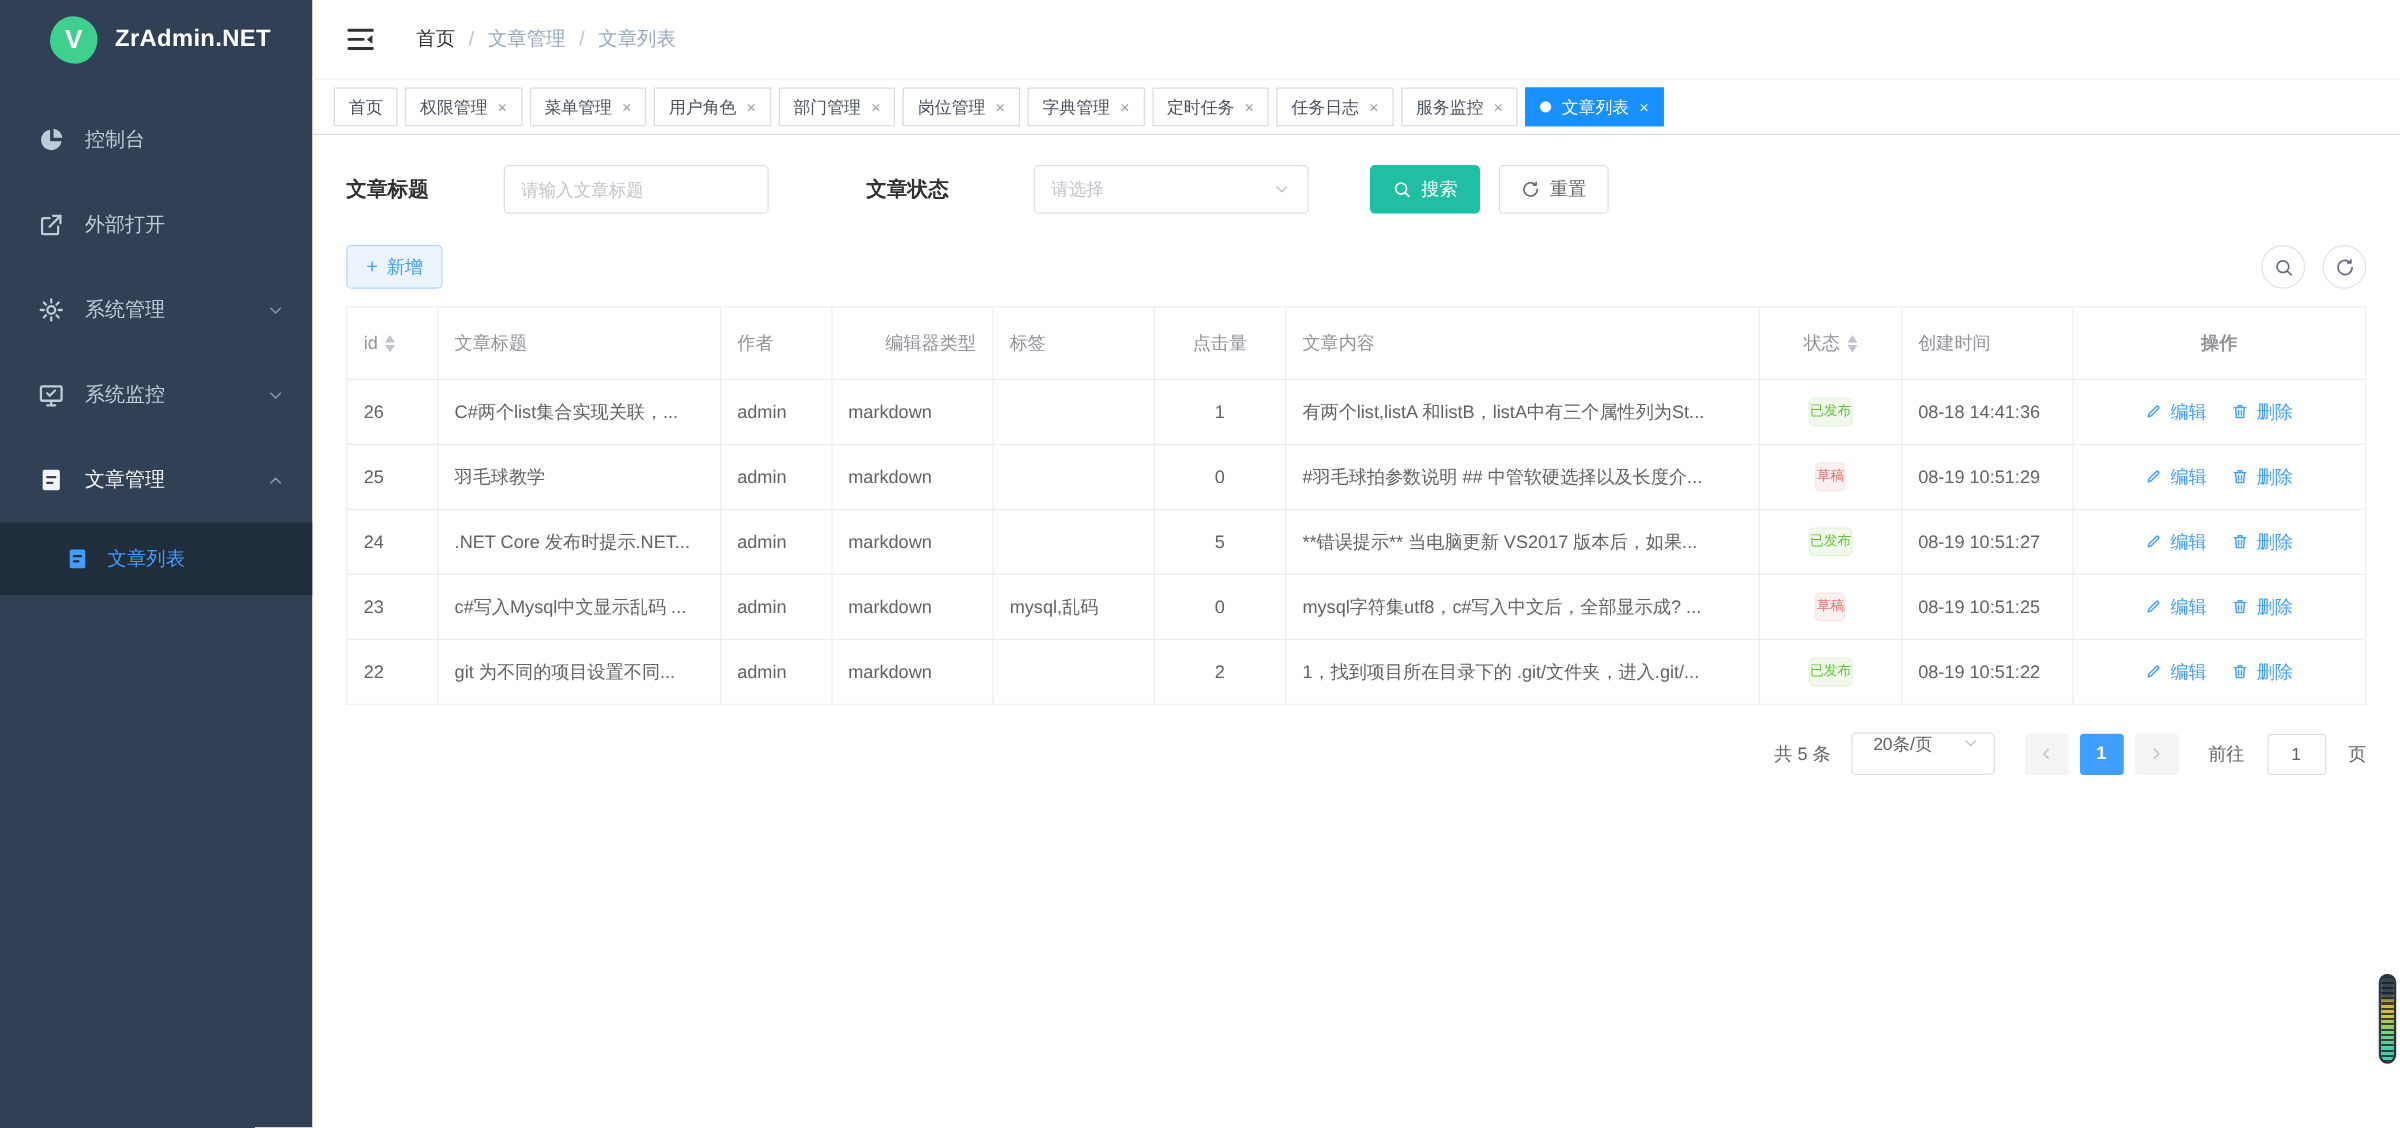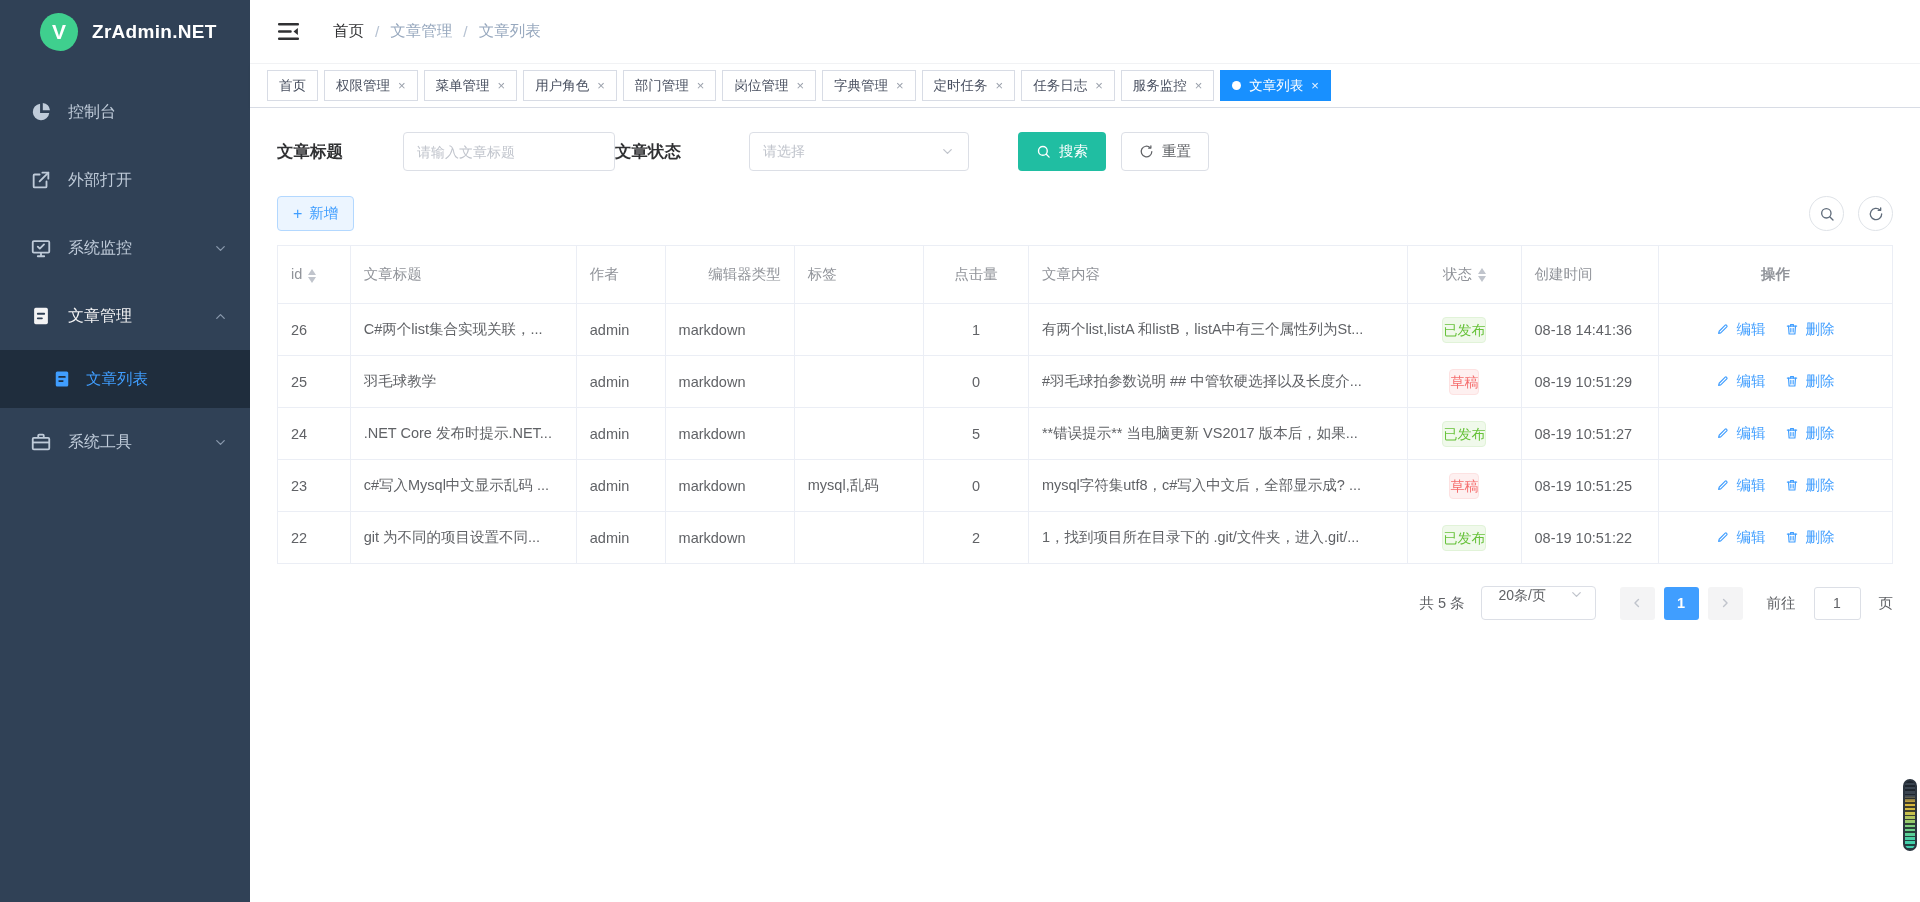--- a/index.html
+++ b/index.html
@@ -55,21 +55,21 @@
   .tab.active{background:#1890ff;border-color:#1890ff;color:#fff}
   .tab.active .tab-close{color:#eaf4ff}
   .tab-dot{width:9px;height:9px;border-radius:50%;background:#fff}
 
   .content{flex:1;padding:24px 27px 0;background:#fff}
 
   
   .filter-row{display:flex;align-items:center}
   .filter-label{font-size:16.5px;font-weight:bold;color:#303133;white-space:nowrap}
   .filter-label.first{margin-right:60px}
-  .filter-label.second{margin-right:68px}
+  .filter-label.second{margin-left:78px;margin-right:68px}
   .text-input{width:212px;height:39px;border:1px solid #dcdfe6;border-radius:4px;padding:4px 13px;font-size:14px;color:#606266;outline:none}
   .text-input::placeholder{color:#c0c4cc}
   .select-box{width:220px;height:39px;border:1px solid #dcdfe6;border-radius:4px;display:flex;align-items:center;justify-content:space-between;padding:0 13px;font-size:14px;color:#c0c4cc;cursor:pointer;background:#fff}
   .chev{width:15px;height:15px;color:#c0c4cc;display:inline-flex}
   .chev svg{width:100%;height:100%}
   .btn{height:39px;border-radius:4px;display:inline-flex;align-items:center;gap:8px;font-size:14.5px;cursor:pointer;border:1px solid transparent;padding:13px 17px;background:#fff}
   .btn svg{width:15px;height:15px}
   .btn-icon{display:inline-flex;width:15px;height:15px}
   .btn-search{background:#20bea2;color:#fff;margin-left:49px}
   .btn-reset{border-color:#dcdfe6;color:#606266;margin-left:15px}
@@ -85,21 +85,21 @@
   
   .data-table{width:100%;border-collapse:collapse;table-layout:fixed;margin-top:14px;font-size:14.5px}
   .data-table th,.data-table td{border:1px solid #ebeef5;padding:0 13px;overflow:hidden;white-space:nowrap;text-overflow:ellipsis}
   .data-table th{height:58px;color:#909399;font-weight:normal;text-align:left;background:#fff}
   .data-table td{height:52px;color:#606266;background:#fff}
   .data-table .center{text-align:center}
   .sort{display:inline-flex;flex-direction:column;gap:2px;margin-left:6px;vertical-align:middle}
   .sort i{width:0;height:0;border-left:4.5px solid transparent;border-right:4.5px solid transparent;display:block}
   .sort .up{border-bottom:6px solid #c0c4cc}
   .sort .down{border-top:6px solid #c0c4cc}
-  .badge{display:inline-block;padding:5px 0;font-size:14px;border-radius:4px;line-height:1}
+  .badge{display:inline-block;padding:5px 0;font-size:11px;border-radius:4px;line-height:1}
   .badge.success{color:#67c23a;background:#f0f9eb;border:1px solid #e1f3d8}
   .badge.danger{color:#f56c6c;background:#fef0f0;border:1px solid #fde2e2}
   .action-link{color:#409eff;display:inline-flex;align-items:center;gap:5px;margin:0 10px;cursor:pointer}
   .action-link svg{width:14px;height:14px}
 
   
   .pagination{display:flex;align-items:center;justify-content:flex-end;margin-top:22px;gap:16px;font-size:14.5px;color:#606266}
   .page-size-select{width:115px;height:34px;border:1px solid #dcdfe6;border-radius:4px;display:flex;align-items:flex-start;justify-content:space-between;padding:0 11px 0 17px;color:#606266;cursor:pointer;font-size:14px}
   .pager-group{display:flex;gap:9px;margin:0 8px}
   .pager{width:35px;height:33px;border:none;border-radius:3px;background:#f4f4f5;color:#c0c4cc;display:flex;align-items:center;justify-content:center;cursor:pointer}
@@ -138,20 +138,34 @@
             <svg viewBox="0 0 24 24" fill="none" stroke="currentColor" stroke-width="2" stroke-linecap="round" stroke-linejoin="round">
               <path d="M13.5 4H20v6.5"></path>
               <path d="M20 4l-9.5 9.5"></path>
               <path d="M18 13.5V19a1 1 0 0 1-1 1H5a1 1 0 0 1-1-1V7a1 1 0 0 1 1-1h5.5"></path>
             </svg>
           </span>
           <span class="menu-label">外部打开</span>
         </div>
         <div class="menu-item">
           <span class="menu-icon">
+            <svg viewBox="0 0 24 24" fill="none" stroke="currentColor" stroke-width="2" stroke-linecap="round">
+              <circle cx="12" cy="12" r="3.4"></circle>
+              <path d="M12 2.8v2.7M12 18.5v2.7M2.8 12h2.7M18.5 12h2.7M5.5 5.5l1.9 1.9M16.6 16.6l1.9 1.9M18.5 5.5l-1.9 1.9M7.4 16.6l-1.9 1.9"></path>
+            </svg>
+          </span>
+          <span class="menu-label">系统管理</span>
+          <span class="menu-arrow">
+            <svg viewBox="0 0 24 24" fill="none" stroke="currentColor" stroke-width="2" stroke-linecap="round" stroke-linejoin="round">
+              <path d="M6 9l6 6 6-6"></path>
+            </svg>
+          </span>
+        </div>
+        <div class="menu-item">
+          <span class="menu-icon">
             <svg viewBox="0 0 24 24" fill="none" stroke="currentColor" stroke-width="2" stroke-linecap="round" stroke-linejoin="round">
               <rect x="3" y="4.5" width="18" height="12.5" rx="1.2"></rect>
               <path d="M8.5 21h7M12 17.5V21"></path>
               <path d="M8.5 10.5l2.2 2.2 4.6-4.6"></path>
             </svg>
           </span>
           <span class="menu-label">系统监控</span>
           <span class="menu-arrow">
             <svg viewBox="0 0 24 24" fill="none" stroke="currentColor" stroke-width="2" stroke-linecap="round" stroke-linejoin="round">
               <path d="M6 9l6 6 6-6"></path>
@@ -175,35 +189,20 @@
         <div class="submenu">
           <div class="submenu-item active">
             <span class="menu-icon">
               <svg viewBox="0 0 24 24">
                 <rect x="4.5" y="3" width="15" height="18" rx="1.8" fill="currentColor"></rect>
                 <path d="M8.5 9.5h7M8.5 14.5h4.5" stroke="var(--doc-line,#304156)" stroke-width="2" stroke-linecap="round"></path>
               </svg>
             </span>
             <span class="menu-label">文章列表</span>
           </div>
-        </div>
-        <div class="menu-item">
-          <span class="menu-icon">
-            <svg viewBox="0 0 24 24" fill="none" stroke="currentColor" stroke-width="2" stroke-linejoin="round">
-              <rect x="3" y="7.5" width="18" height="12.5" rx="1.2"></rect>
-              <path d="M9 7.5V5a1 1 0 0 1 1-1h4a1 1 0 0 1 1 1v2.5"></path>
-              <path d="M3 12.5h18"></path>
-            </svg>
-          </span>
-          <span class="menu-label">系统工具</span>
-          <span class="menu-arrow">
-            <svg viewBox="0 0 24 24" fill="none" stroke="currentColor" stroke-width="2" stroke-linecap="round" stroke-linejoin="round">
-              <path d="M6 9l6 6 6-6"></path>
-            </svg>
-          </span>
         </div>
       </nav>
   </aside>
 
   <div class="main">
 
     <header class="topbar">
       <span class="collapse-btn">
         <svg viewBox="0 0 24 24" fill="none" stroke="#303133" stroke-width="2.3" stroke-linecap="round">
             <path d="M3 5h18M3 12h11M3 19h18"></path>

